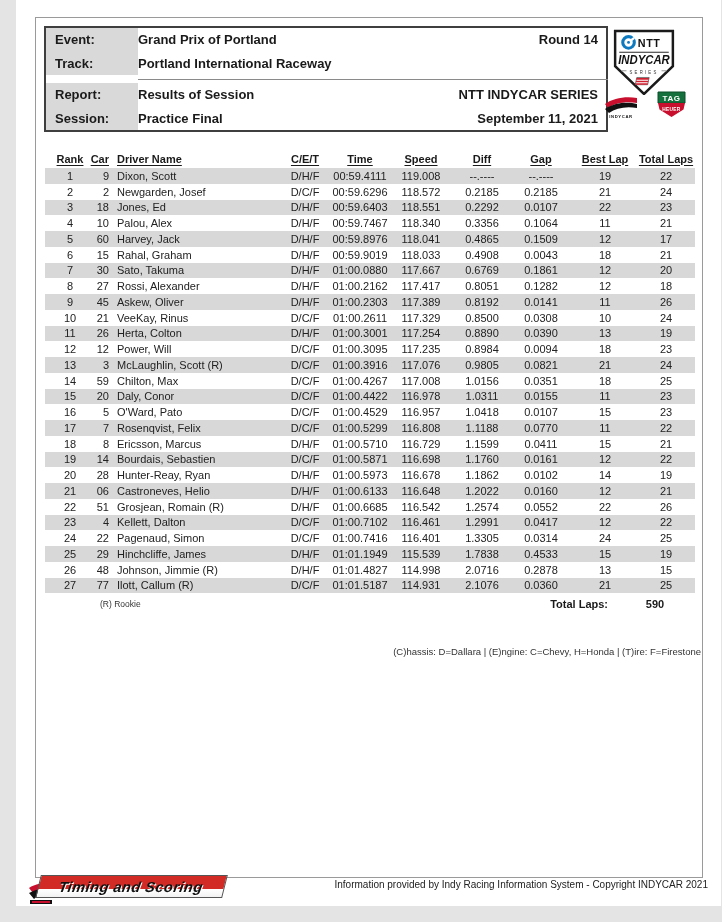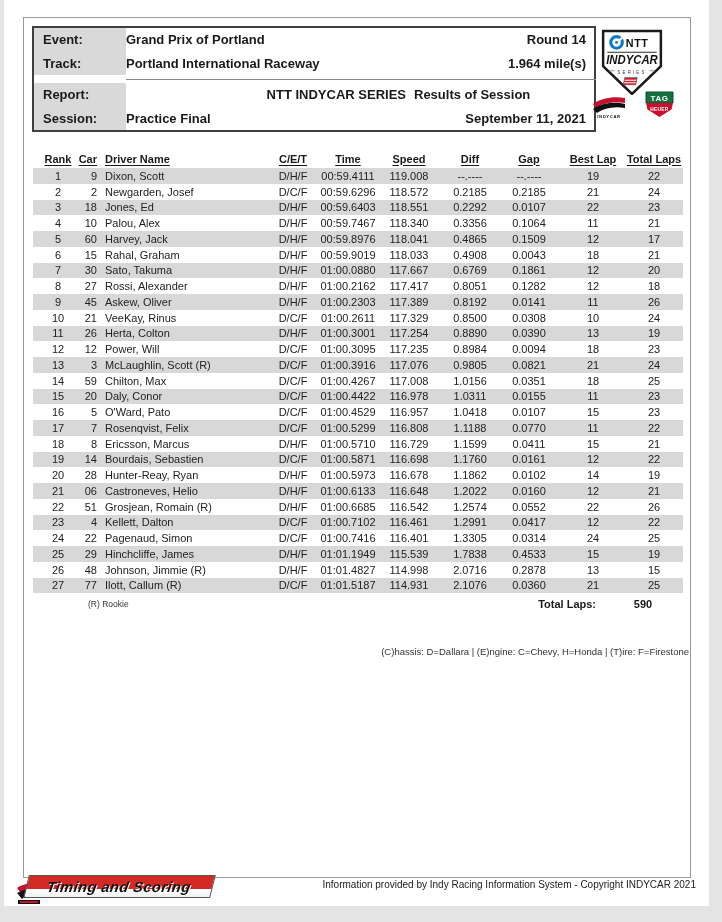--- a/index.html
+++ b/index.html
@@ -1,21 +1,21 @@
 <!DOCTYPE html>
 <html><head>
 <meta charset="utf-8">
 <style>
   html,body{margin:0;padding:0;}
   body{
     width:722px;height:922px;background:#e4e4e4;position:relative;
     font-family:"Liberation Sans",sans-serif;color:#1a1a1a;
     -webkit-font-smoothing:antialiased;
   }
-  .page{position:absolute;left:4px;top:0;width:705px;height:906px;background:#ffffff;}
+  .page{position:absolute;left:16px;top:0;width:705px;height:906px;background:#ffffff;}
   .frame{position:absolute;left:19px;top:17px;width:666px;height:859px;border:1px solid #9a9a9a;}
 
   
   .hbox{
     position:absolute;left:28px;top:26px;width:560px;height:102px;
     border:2px solid #3f3f3f;display:grid;
     grid-template-columns:92px 1fr 180px;
     grid-template-rows:1fr 1fr 8px 1fr 1fr;
     font-size:13px;font-weight:bold;
   }
@@ -75,27 +75,26 @@
 <div class="page">
   <div class="frame"></div>
 
   <div class="hbox">
     <div class="hcell hlabel" style="grid-row:1">Event:</div>
     <div class="hcell hvalue" style="grid-row:1">Grand Prix of Portland</div>
     <div class="hcell hright" style="grid-row:1">Round 14</div>
 
     <div class="hcell hlabel" style="grid-row:2">Track:</div>
     <div class="hcell hvalue" style="grid-row:2">Portland International Raceway</div>
-    <div class="hcell hright" style="grid-row:2">1.964 mile(s)</div>
 
     <div class="hdivider"></div>
 
     <div class="hcell hlabel" style="grid-row:4">Report:</div>
+    <div class="hcell hvalue" style="grid-row:4">Results of Session</div>
     <div class="hcell hright" style="grid-row:4">NTT INDYCAR SERIES</div>
-    <div class="hcell hvalue" style="grid-row:4">Results of Session</div>
 
     <div class="hcell hlabel" style="grid-row:5">Session:</div>
     <div class="hcell hvalue" style="grid-row:5">Practice Final</div>
     <div class="hcell hright" style="grid-row:5">September 11, 2021</div>
   </div>
 
   <svg class="logo shield-logo" viewBox="0 0 60 64">
     <path d="M2 2 H58 V36 L30 63 L2 36 Z" fill="#ffffff" stroke="#1a1a1a" stroke-width="2.4"></path>
     <circle cx="15" cy="13" r="5.6" fill="none" stroke="#0d79bf" stroke-width="3"></circle>
     <line x1="15" y1="13" x2="20.5" y2="8.5" stroke="#ffffff" stroke-width="2.2"></line>

